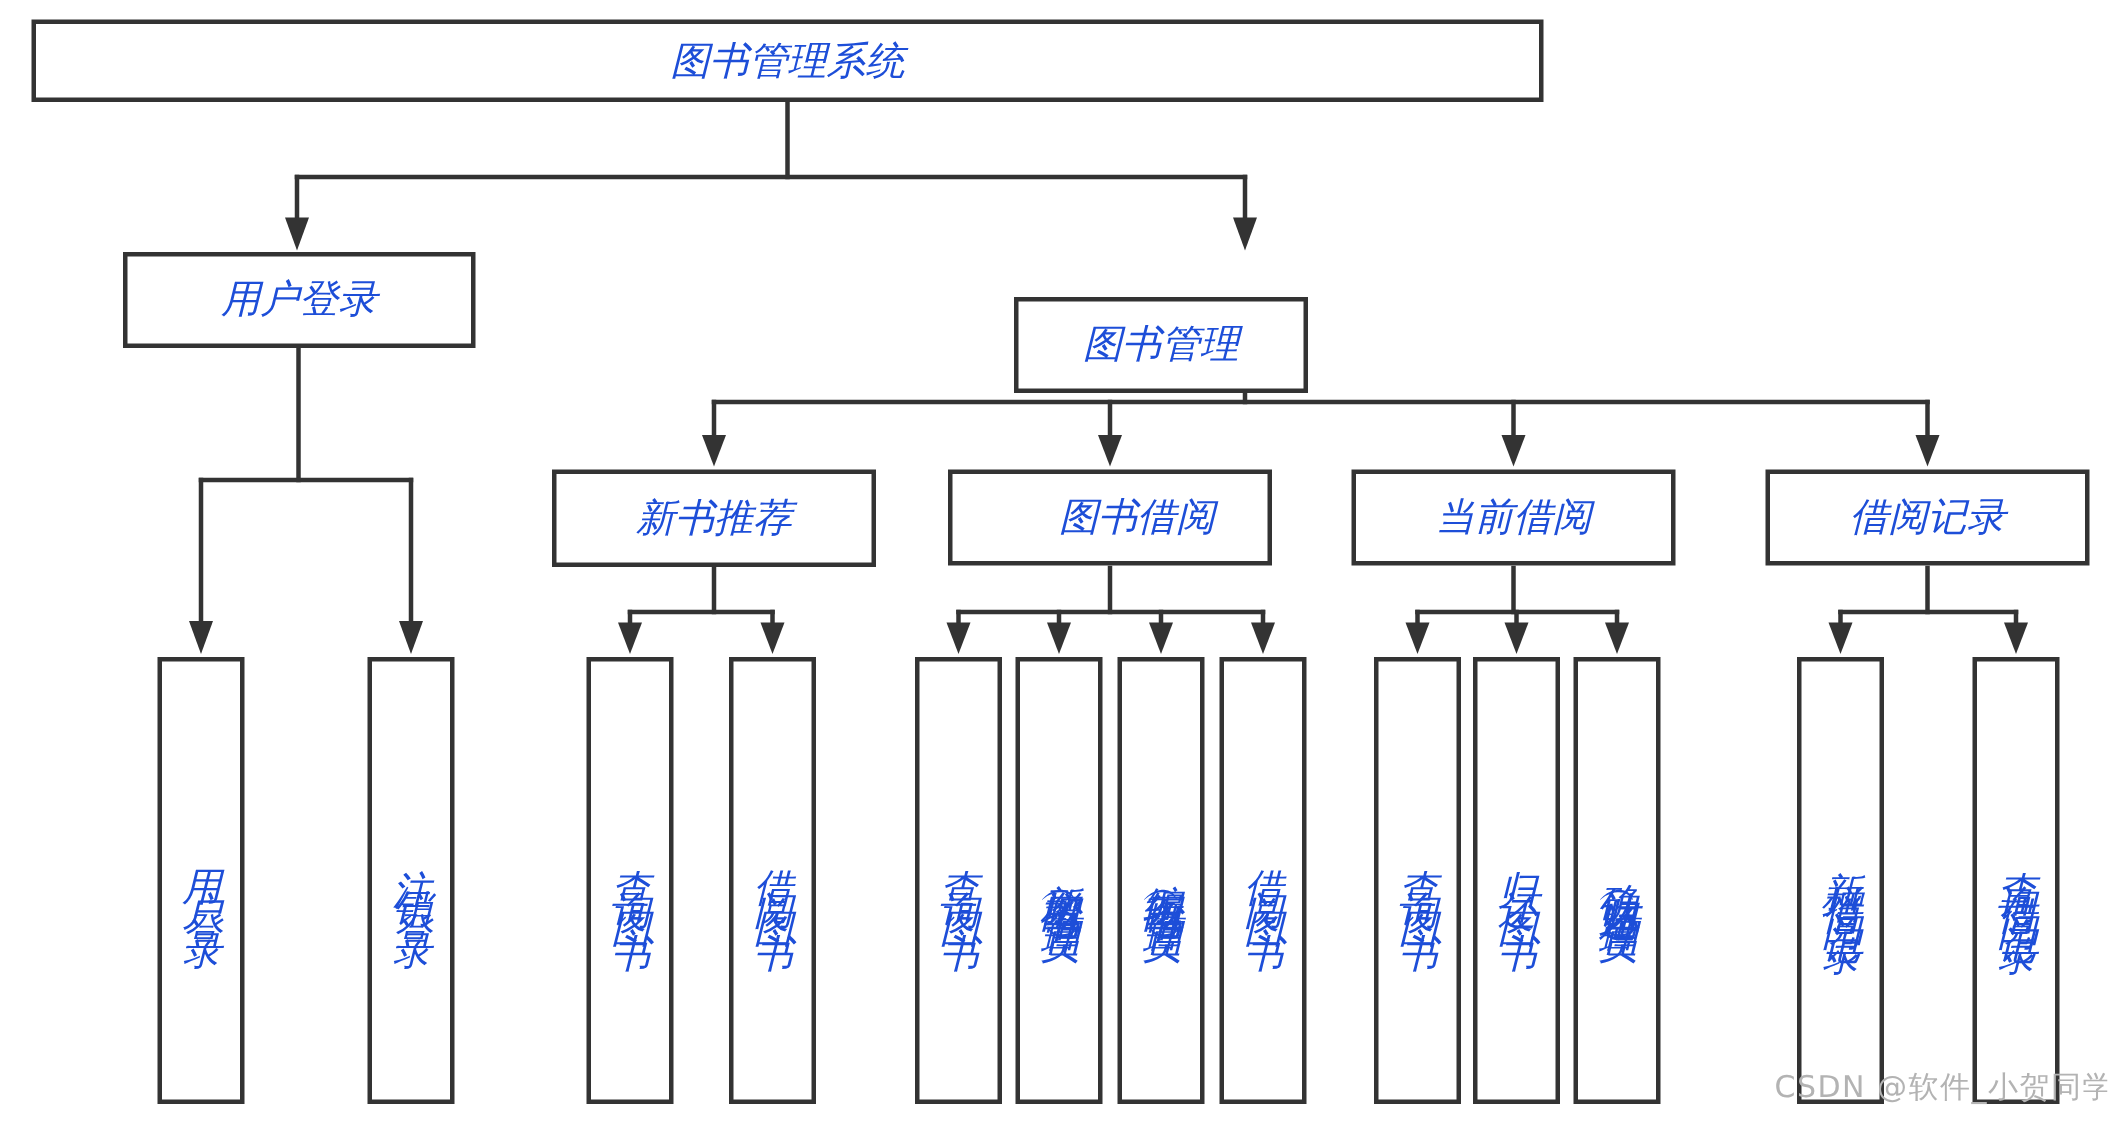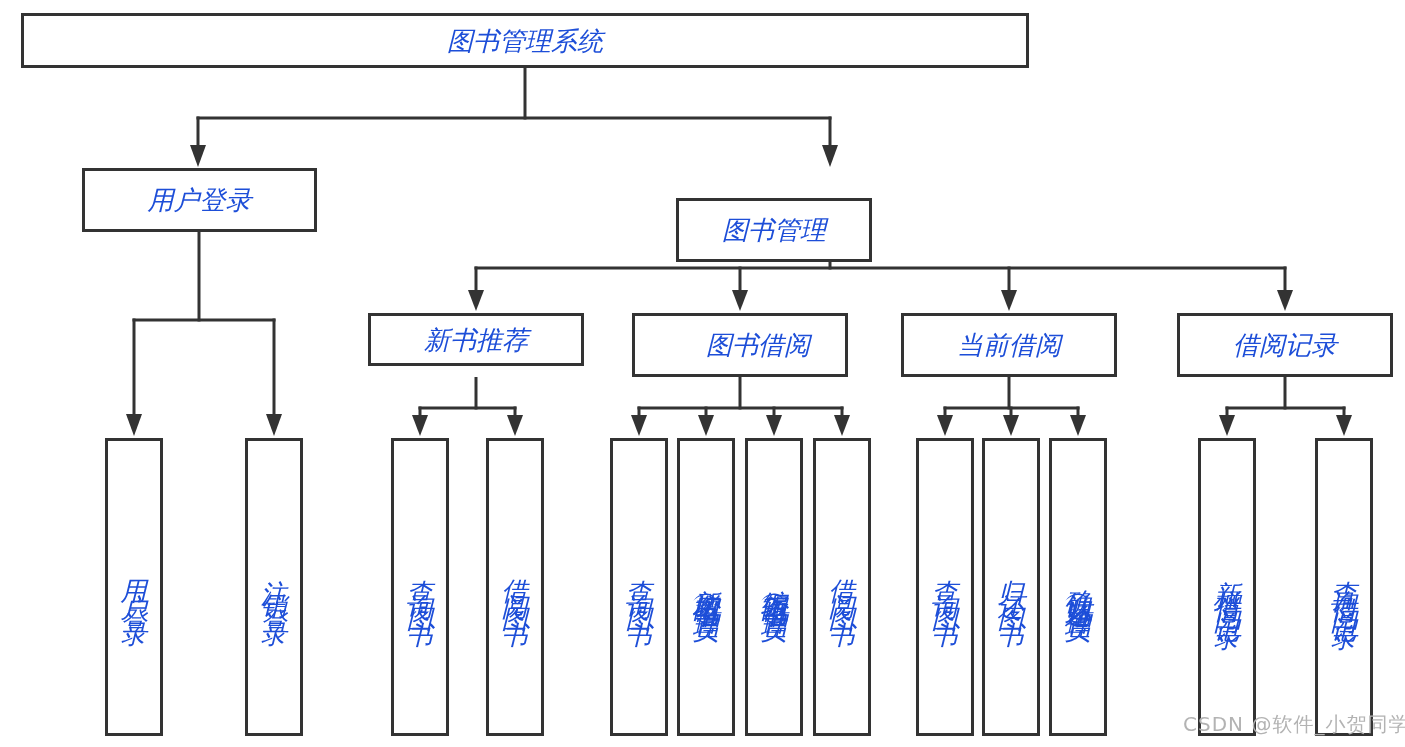--- a/index.html
+++ b/index.html
@@ -92,21 +92,21 @@
     <polygon points="1219,415 1235,415 1227,436"></polygon>
     <line x1="1344" y1="406.5" x2="1344" y2="416"></line>
     <polygon points="1336,415 1352,415 1344,436"></polygon>
   </svg>
 
   <div class="node" style="left:21px;top:13px;width:1008px;height:55px;">图书管理系统</div>
 
   <div class="node" style="left:82px;top:168px;width:235px;height:64px;">用户登录</div>
   <div class="node" style="left:676px;top:168px;width:196px;height:64px;margin-top:30px;">图书管理</div>
 
-  <div class="node" style="left:368px;top:313px;width:216px;height:53px;">新书推荐</div>
+  <div class="node" style="left:368px;top:313px;width:216px;height:65px;">新书推荐</div>
   <div class="node" style="left:632px;top:313px;width:216px;height:64px;padding-left:36px;">图书借阅</div>
   <div class="node" style="left:901px;top:313px;width:216px;height:64px;text-align:right;">当前借阅</div>
   <div class="node" style="left:1177px;top:313px;width:216px;height:64px;">借阅记录</div>
 
   <div class="node v sp4" style="left:105px;top:438px;width:58px;height:298px;">用户登录</div>
   <div class="node v sp4" style="left:245px;top:438px;width:58px;height:298px;">注销登录</div>
 
   <div class="node v sp4" style="left:391px;top:438px;width:58px;height:298px;">查询图书</div>
   <div class="node v sp4" style="left:486px;top:438px;width:58px;height:298px;">借阅图书</div>
 

